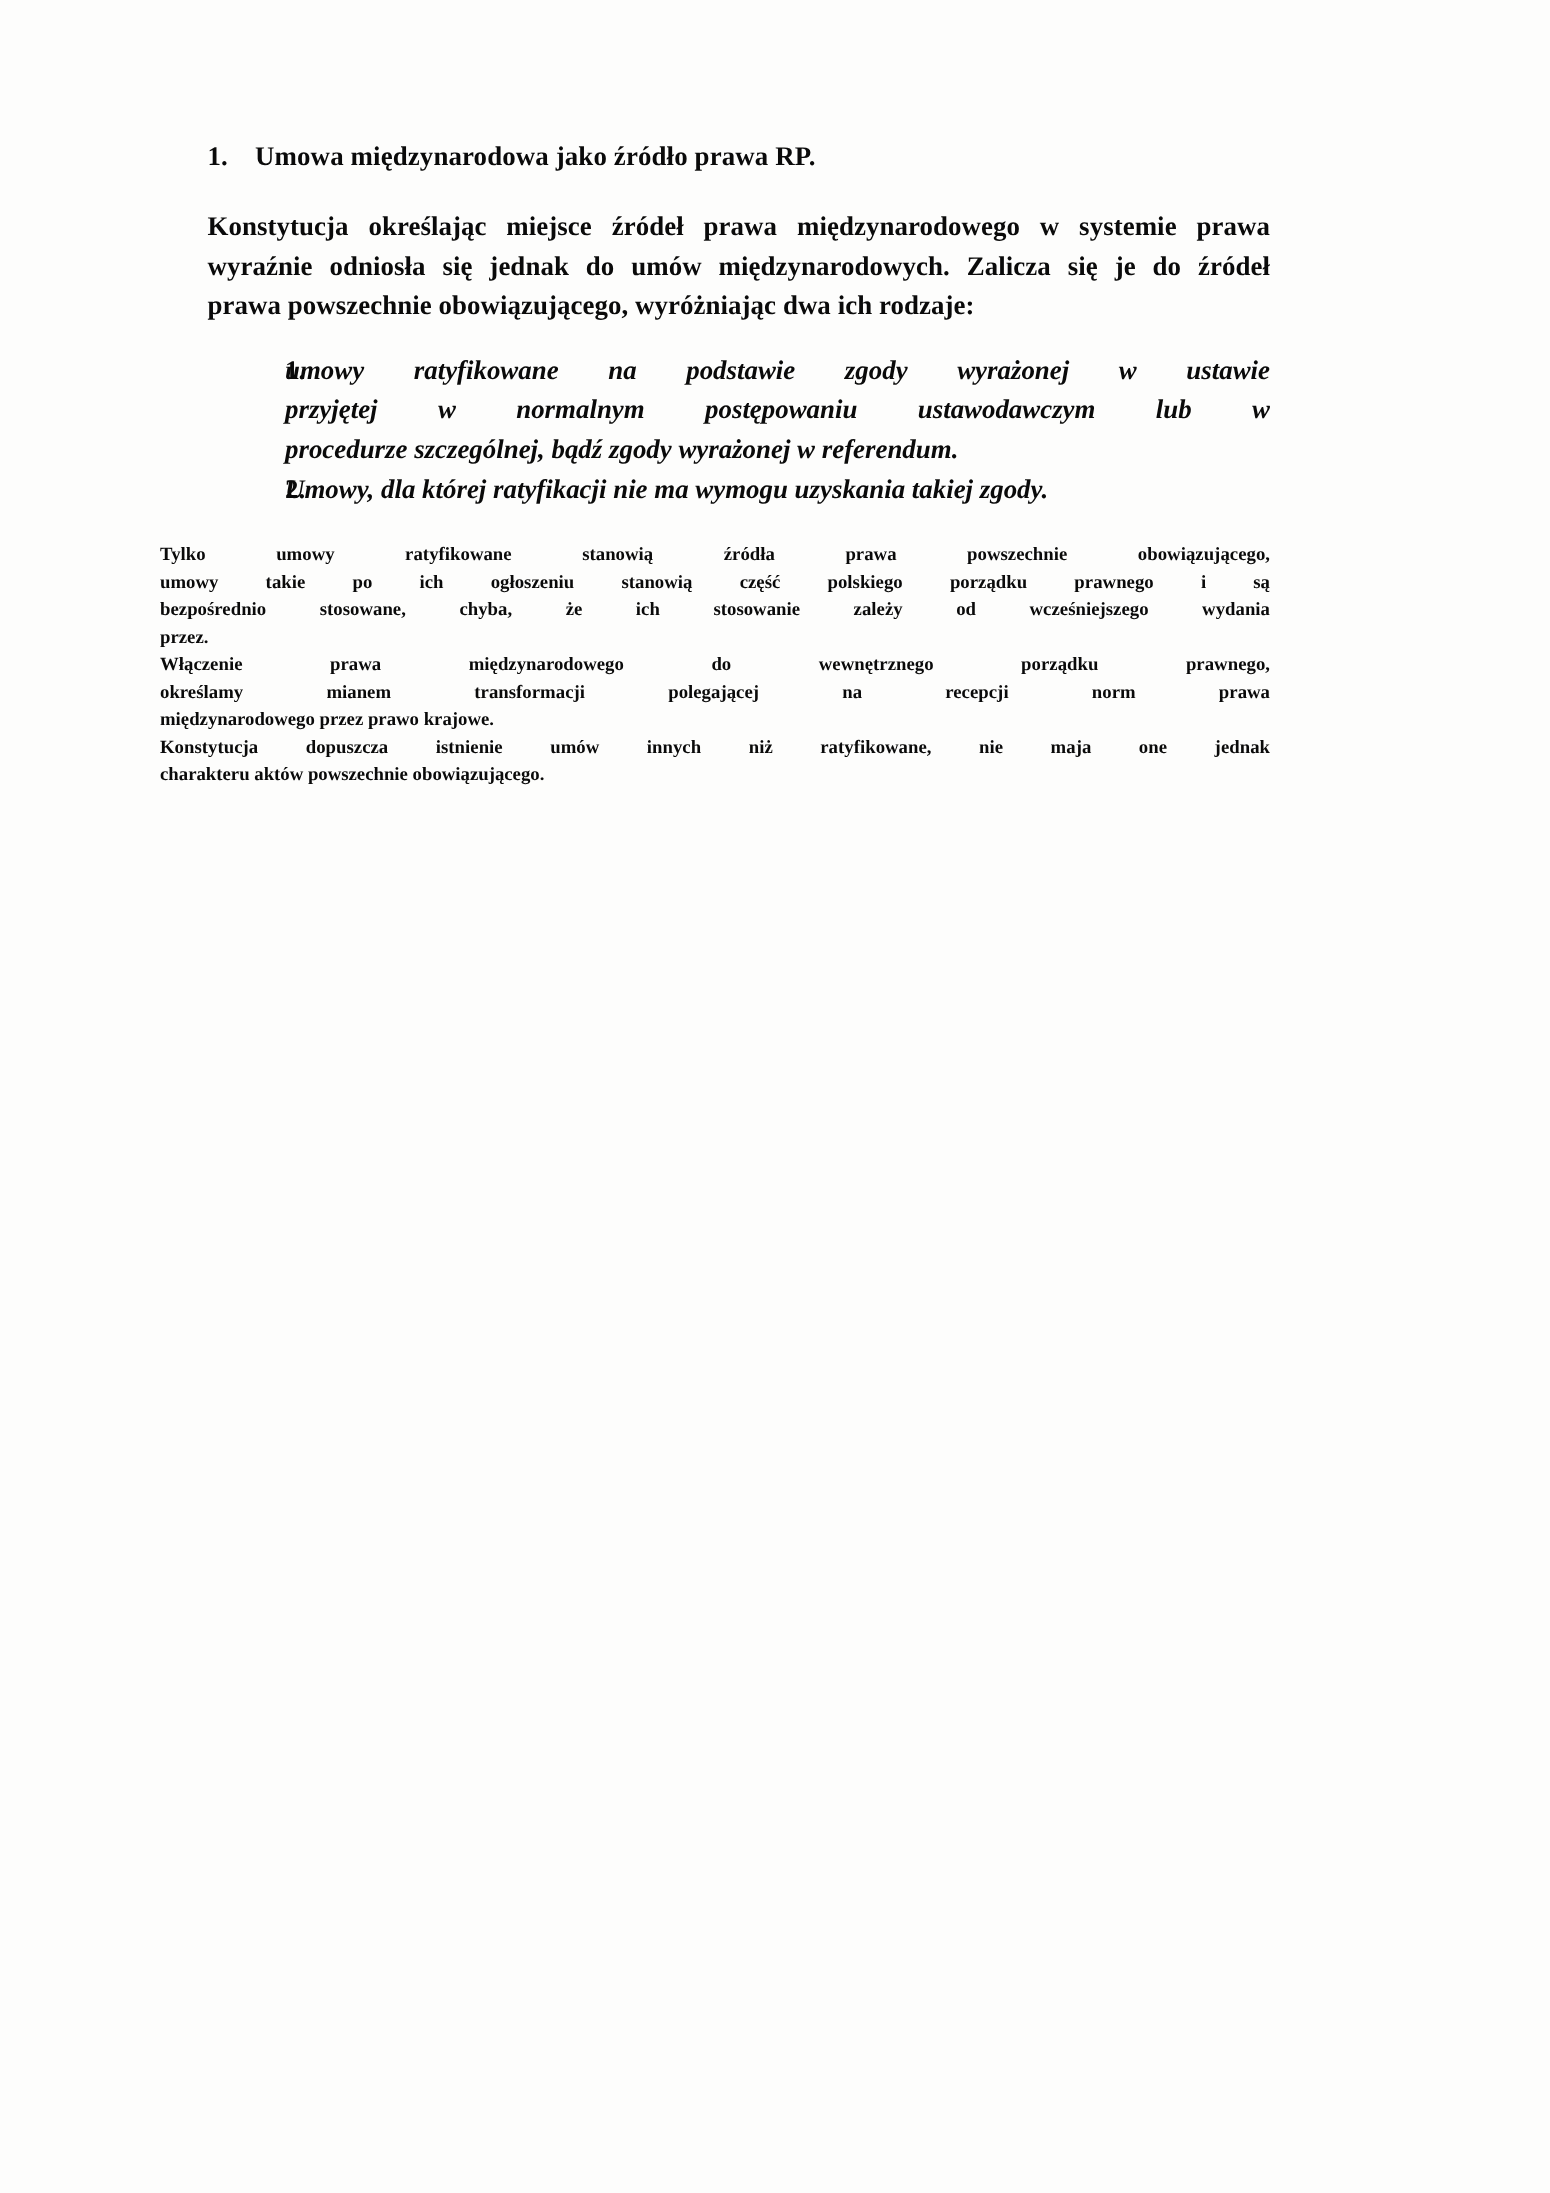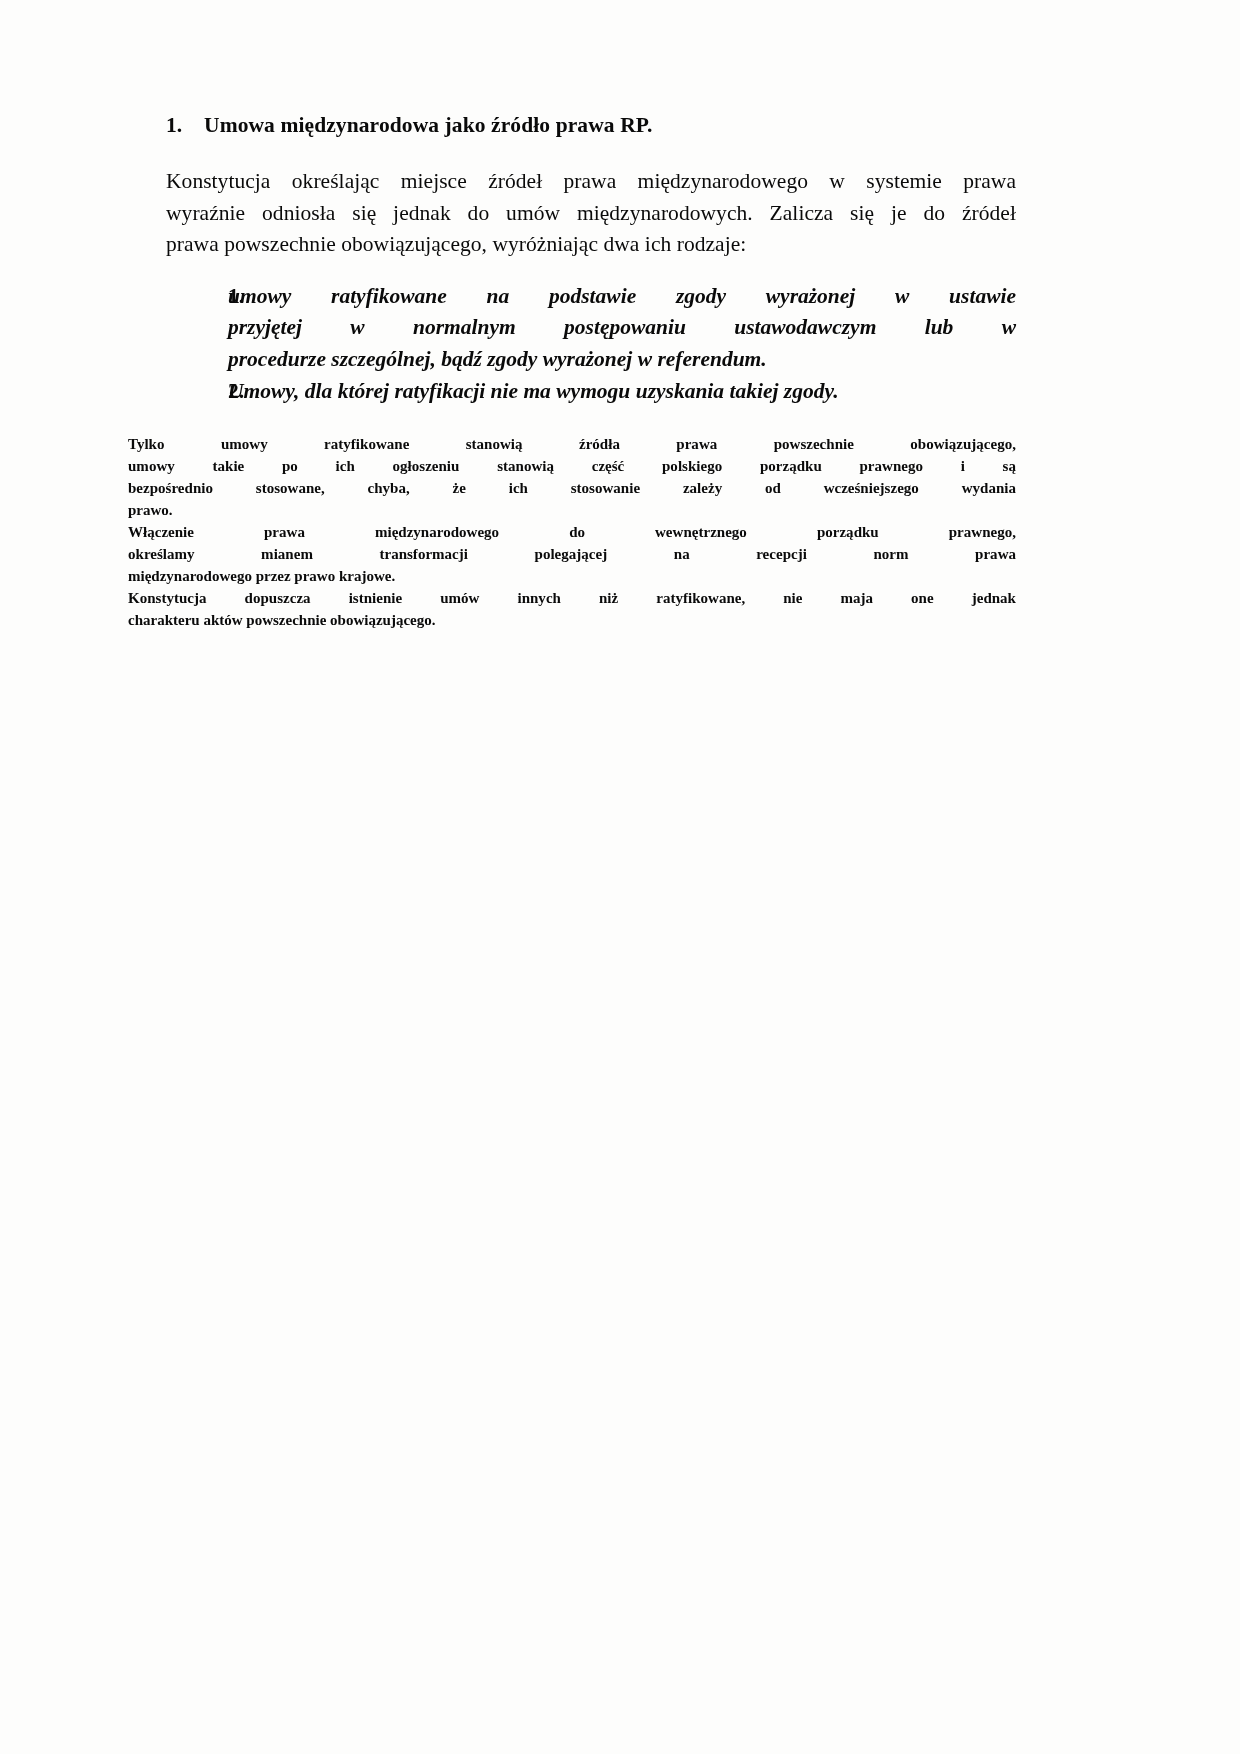--- a/index.html
+++ b/index.html
@@ -45,21 +45,21 @@
     width: 38px;
     flex: 0 0 38px;
     font-weight: bold;
   }
   .heading .h-text {
     flex: 1 1 auto;
   }
 
   
   .para {
-    font-weight: normal;
+    font-weight: bold;
     font-size: 21.5px;
     line-height: 1.47;
     text-align: justify;
     text-justify: inter-word;
     margin: 0;
     letter-spacing: 0.05px;
   }
   .para.intro {
     margin: 0 0 12px 38px;
     width: 850px;
@@ -149,21 +149,21 @@
         <span class="li-body">
           <span class="lline">Umowy, dla której ratyfikacji nie ma wymogu uzyskania takiej zgody.</span>
         </span>
       </li>
     </ol>
 
     <p class="block">
       <span class="jline">Tylko umowy ratyfikowane stanowią źródła prawa powszechnie obowiązującego,</span>
       <span class="jline">umowy takie po ich ogłoszeniu stanowią część polskiego porządku prawnego i są</span>
       <span class="jline">bezpośrednio stosowane, chyba, że ich stosowanie zależy od wcześniejszego wydania</span>
-      <span class="lline">prawo.</span>
+      <span class="lline">przez.</span>
     </p>
 
     <p class="block">
       <span class="jline">Włączenie prawa międzynarodowego   do wewnętrznego   porządku prawnego,</span>
       <span class="jline">określamy mianem transformacji polegającej   na recepcji norm prawa</span>
       <span class="lline">międzynarodowego przez prawo krajowe.</span>
     </p>
 
     <p class="block">
       <span class="jline">Konstytucja dopuszcza istnienie umów innych niż ratyfikowane, nie maja one jednak</span>

